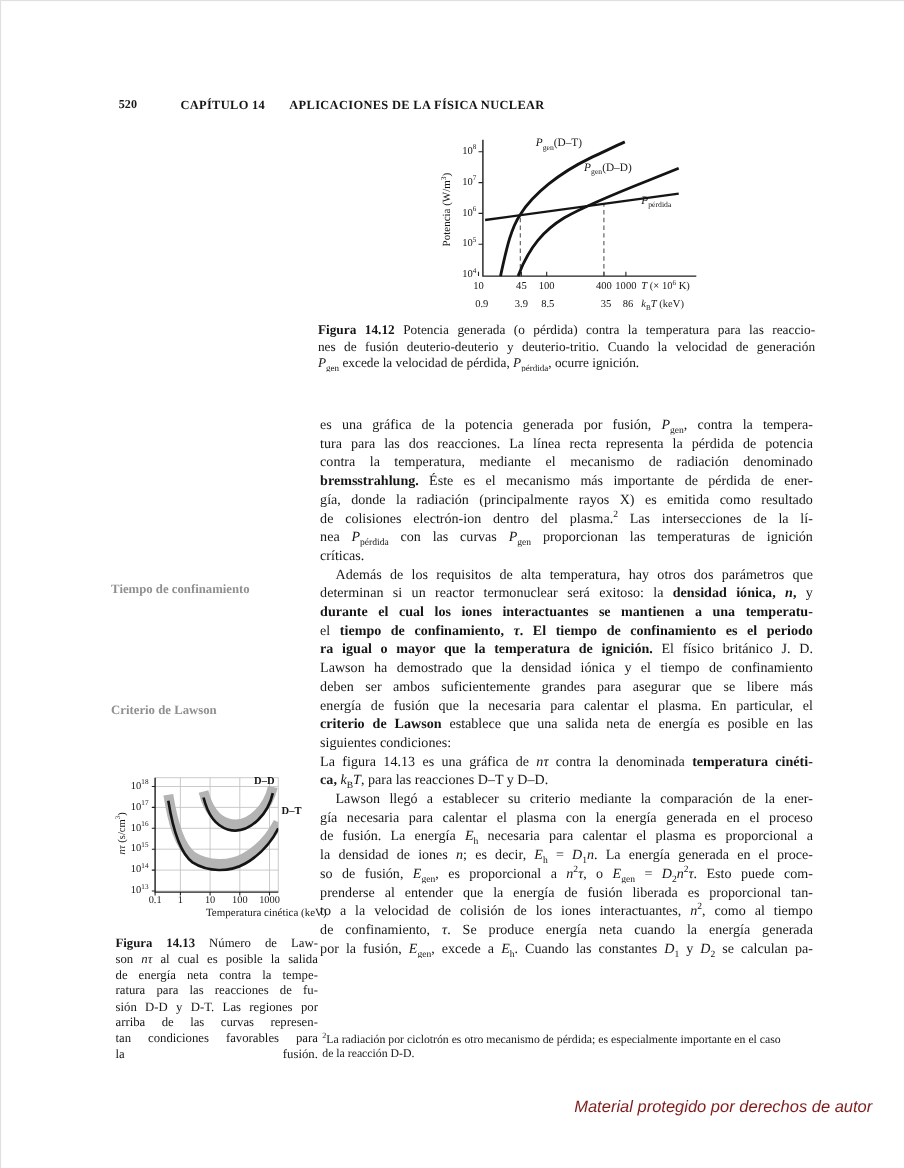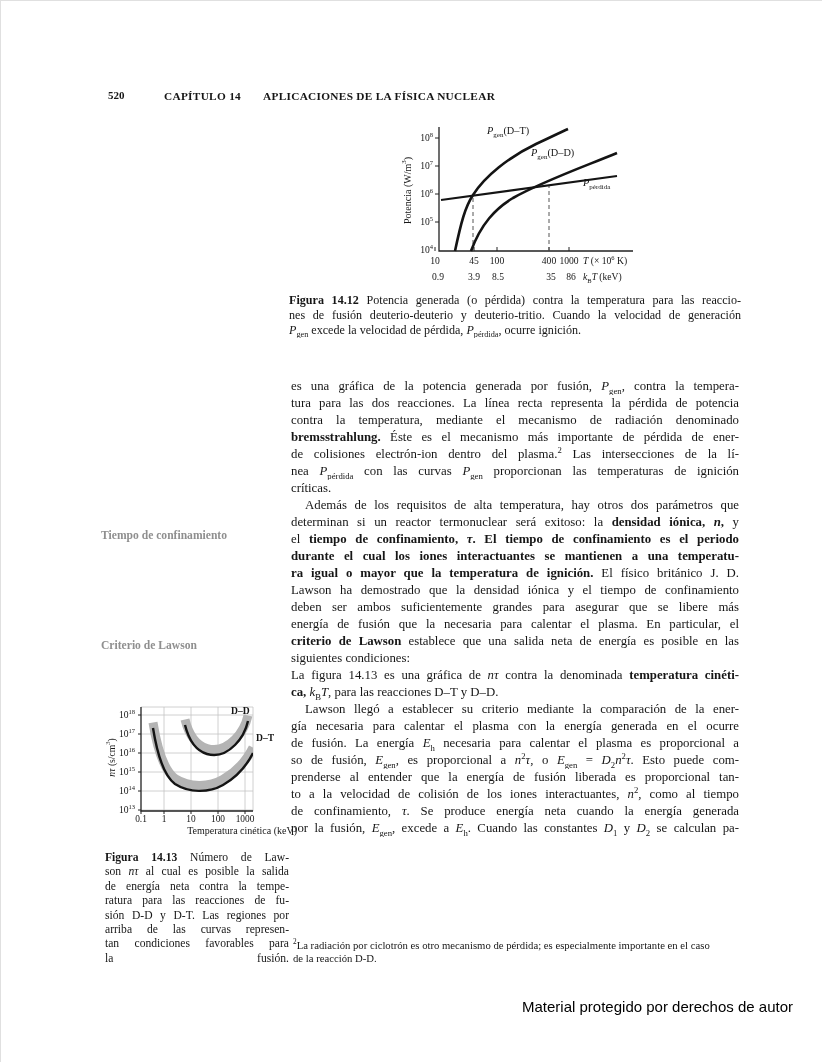--- a/index.html
+++ b/index.html
@@ -35,22 +35,22 @@
   .fig2{left:100px;top:702px;width:196px;height:140px;}
   .c2-yt{width:26px;left:8px;text-align:right;font-size:8.8px;}
   .fig2 .xt{top:111px;font-size:9.4px;}
   .c2-xlab{left:0;top:122px;width:196px;text-align:right;font-size:10px;}
   .flab{font-size:9.6px;font-weight:bold;}
   .cap2{left:104px;top:850px;width:184px;font-size:11.6px;line-height:14.4px;}
   .cap2 .line{text-align:justify;text-align-last:justify;height:14.4px;overflow:hidden;}
   
   .fnote{left:292px;top:938px;width:448px;font-size:10.7px;line-height:13px;}
   .fnote .line{height:13px;}
-  .wm{left:437px;top:997px;width:355px;text-align:right;color:#000000;
-      font-family:"Liberation Sans",sans-serif;font-size:15px;}
+  .wm{left:437px;top:997px;width:355px;text-align:right;color:#7f1d1d;
+      font-family:"Liberation Sans",sans-serif;font-size:15px;font-style:italic;}
 </style>
 </head>
 <body>
 
 <div class="page">
 
   <span class="abs pgnum">520</span>
   <span class="abs chap">CAPÍTULO 14</span>
   <span class="abs chapt">APLICACIONES DE LA FÍSICA NUCLEAR</span>
 
@@ -96,40 +96,42 @@
 
   <div class="abs mn" style="top:528px">Tiempo de confinamiento</div>
   <div class="abs mn" style="top:638px">Criterio de Lawson</div>
 
   <div class="abs body">
     <div>
         <div class="line">es una gráfica de la potencia generada por fusión, <i>P</i><sub>gen</sub>, contra la tempera-</div>
         <div class="line">tura para las dos reacciones. La línea recta representa la pérdida de potencia</div>
         <div class="line">contra la temperatura, mediante el mecanismo de radiación denominado</div>
         <div class="line"><b>bremsstrahlung.</b> Éste es el mecanismo más importante de pérdida de ener-</div>
+        <div class="line">gía, donde la radiación (principalmente rayos X) es emitida como resultado</div>
         <div class="line">de colisiones electrón-ion dentro del plasma.<sup>2</sup> Las intersecciones de la lí-</div>
         <div class="line">nea <i>P</i><sub>pérdida</sub> con las curvas <i>P</i><sub>gen</sub> proporcionan las temperaturas de ignición</div>
         <div class="line pend">críticas.</div>
         <div class="line ind">Además de los requisitos de alta temperatura, hay otros dos parámetros que</div>
         <div class="line">determinan si un reactor termonuclear será exitoso: la <b>densidad iónica, <i>n</i>,</b> y</div>
+        <div class="line"><b>durante el cual los iones interactuantes se mantienen a una temperatu-</b></div>
         <div class="line">el <b>tiempo de confinamiento, <i>τ</i>. El tiempo de confinamiento es el periodo</b></div>
-        <div class="line"><b>durante el cual los iones interactuantes se mantienen a una temperatu-</b></div>
         <div class="line"><b>ra igual o mayor que la temperatura de ignición.</b> El físico británico J. D.</div>
         <div class="line">Lawson ha demostrado que la densidad iónica y el tiempo de confinamiento</div>
         <div class="line">deben ser ambos suficientemente grandes para asegurar que se libere más</div>
         <div class="line">energía de fusión que la necesaria para calentar el plasma. En particular, el</div>
         <div class="line"><b>criterio de Lawson</b> establece que una salida neta de energía es posible en las</div>
         <div class="line pend">siguientes condiciones:</div>
       </div>
     <div>
         <div class="line">La figura 14.13 es una gráfica de <i>nτ</i> contra la denominada <b>temperatura cinéti-</b></div>
         <div class="line pend"><b>ca,</b> <i>k</i><sub>B</sub><i>T</i>, para las reacciones D–T y D–D.</div>
         <div class="line ind">Lawson llegó a establecer su criterio mediante la comparación de la ener-</div>
-        <div class="line">gía necesaria para calentar el plasma con la energía generada en el ocurre</div>
+        <div class="line">gía necesaria para calentar el plasma con la energía generada en el proceso</div>
         <div class="line">de fusión. La energía <i>E</i><sub>h</sub> necesaria para calentar el plasma es proporcional a</div>
+        <div class="line">la densidad de iones <i>n</i>; es decir, <i>E</i><sub>h</sub> = <i>D</i><sub>1</sub><i>n</i>. La energía generada en el proce-</div>
         <div class="line">so de fusión, <i>E</i><sub>gen</sub>, es proporcional a <i>n</i><sup>2</sup><i>τ</i>, o <i>E</i><sub>gen</sub> = <i>D</i><sub>2</sub><i>n</i><sup>2</sup><i>τ</i>. Esto puede com-</div>
         <div class="line">prenderse al entender que la energía de fusión liberada es proporcional tan-</div>
         <div class="line">to a la velocidad de colisión de los iones interactuantes, <i>n</i><sup>2</sup>, como al tiempo</div>
         <div class="line">de confinamiento, <i>τ</i>. Se produce energía neta cuando la energía generada</div>
         <div class="line">por la fusión, <i>E</i><sub>gen</sub>, excede a <i>E</i><sub>h</sub>. Cuando las constantes <i>D</i><sub>1</sub> y <i>D</i><sub>2</sub> se calculan pa-</div>
       </div>
   </div>
 
   <div class="abs fig2">
     <svg width="196" height="112">

